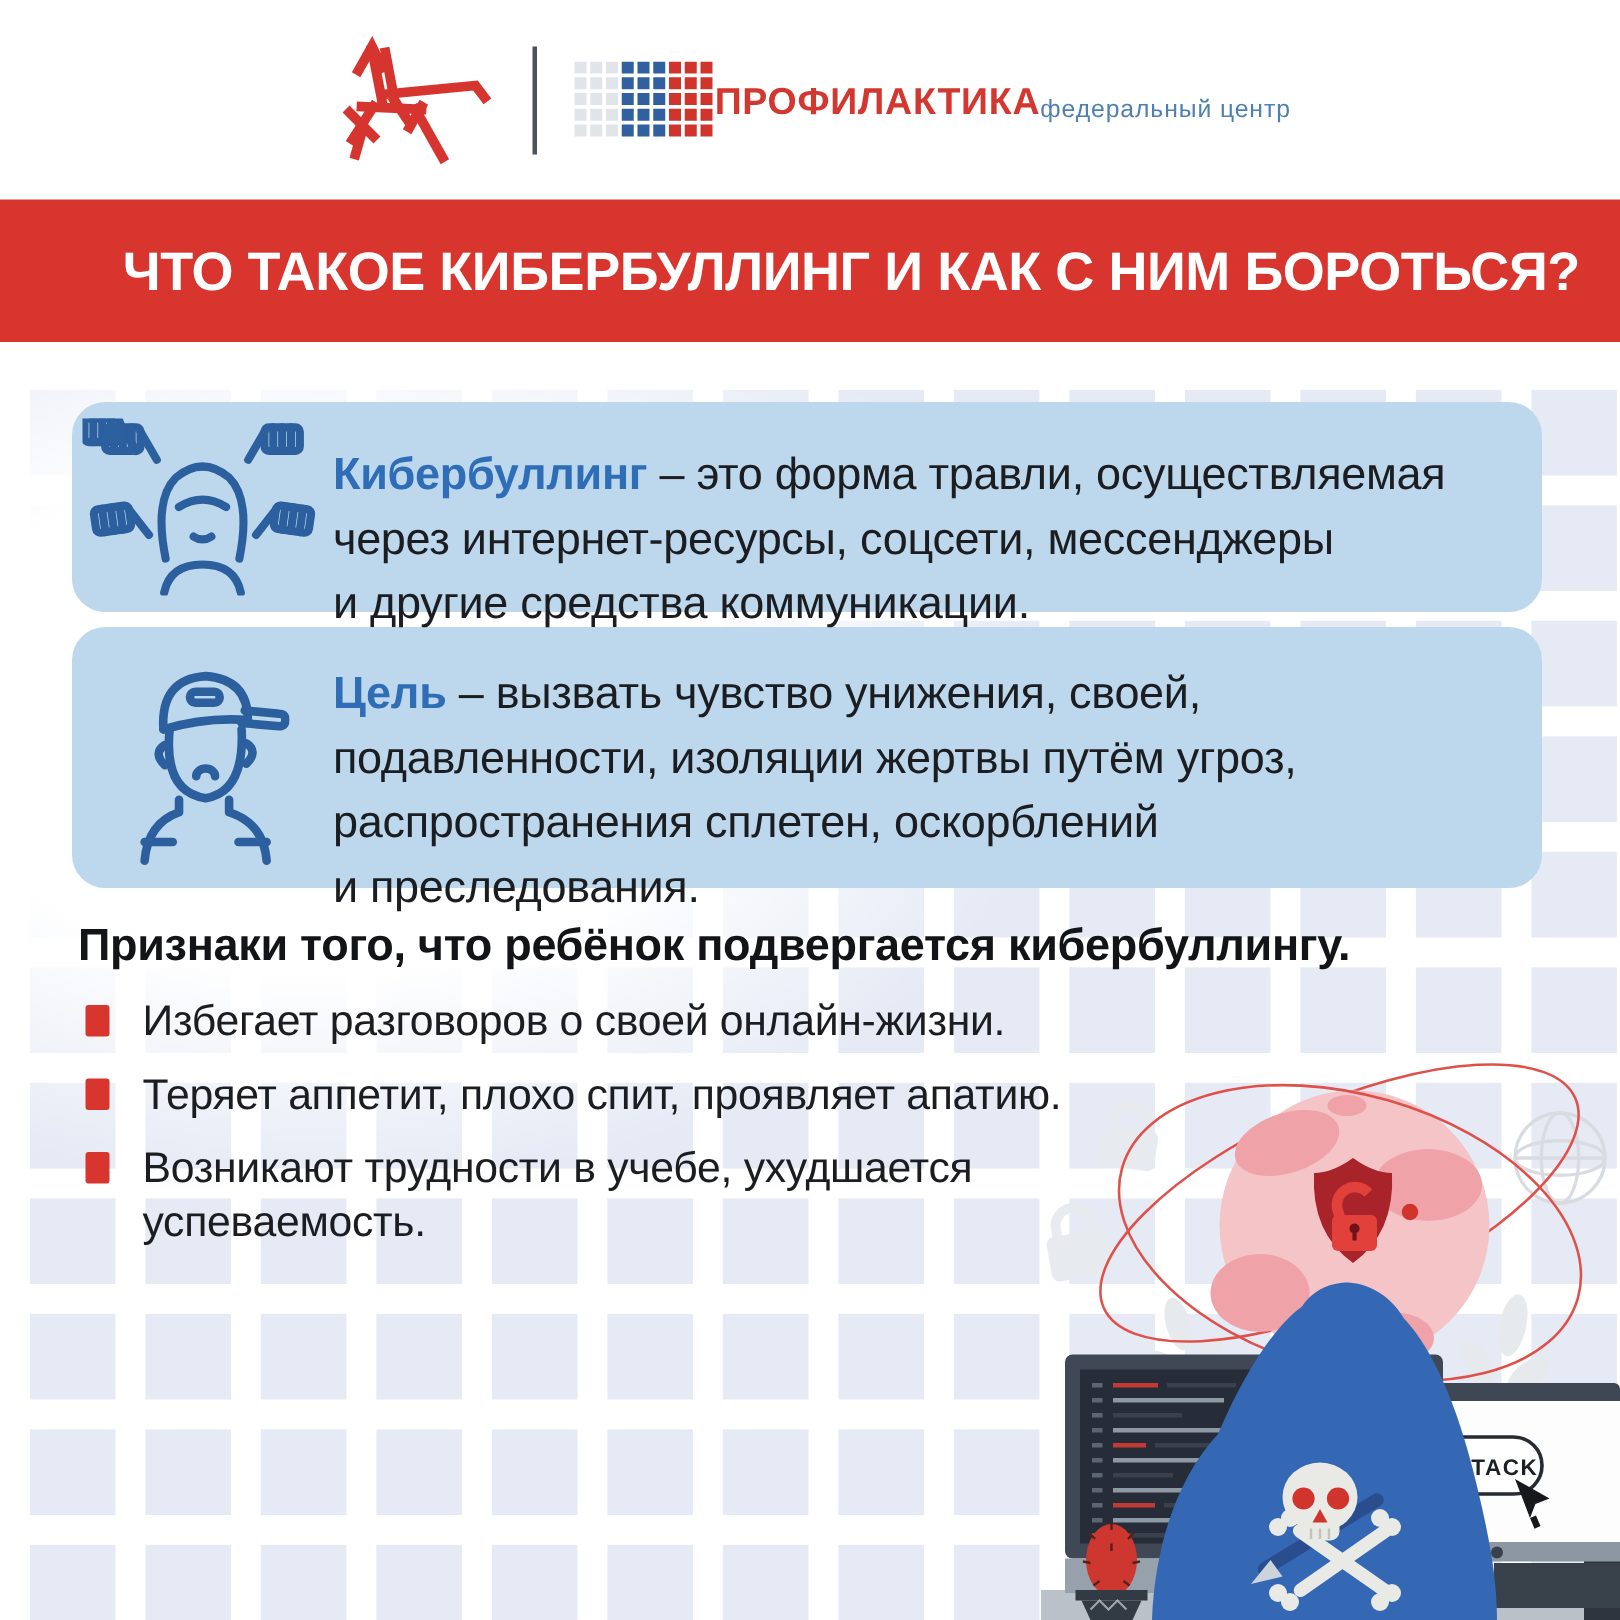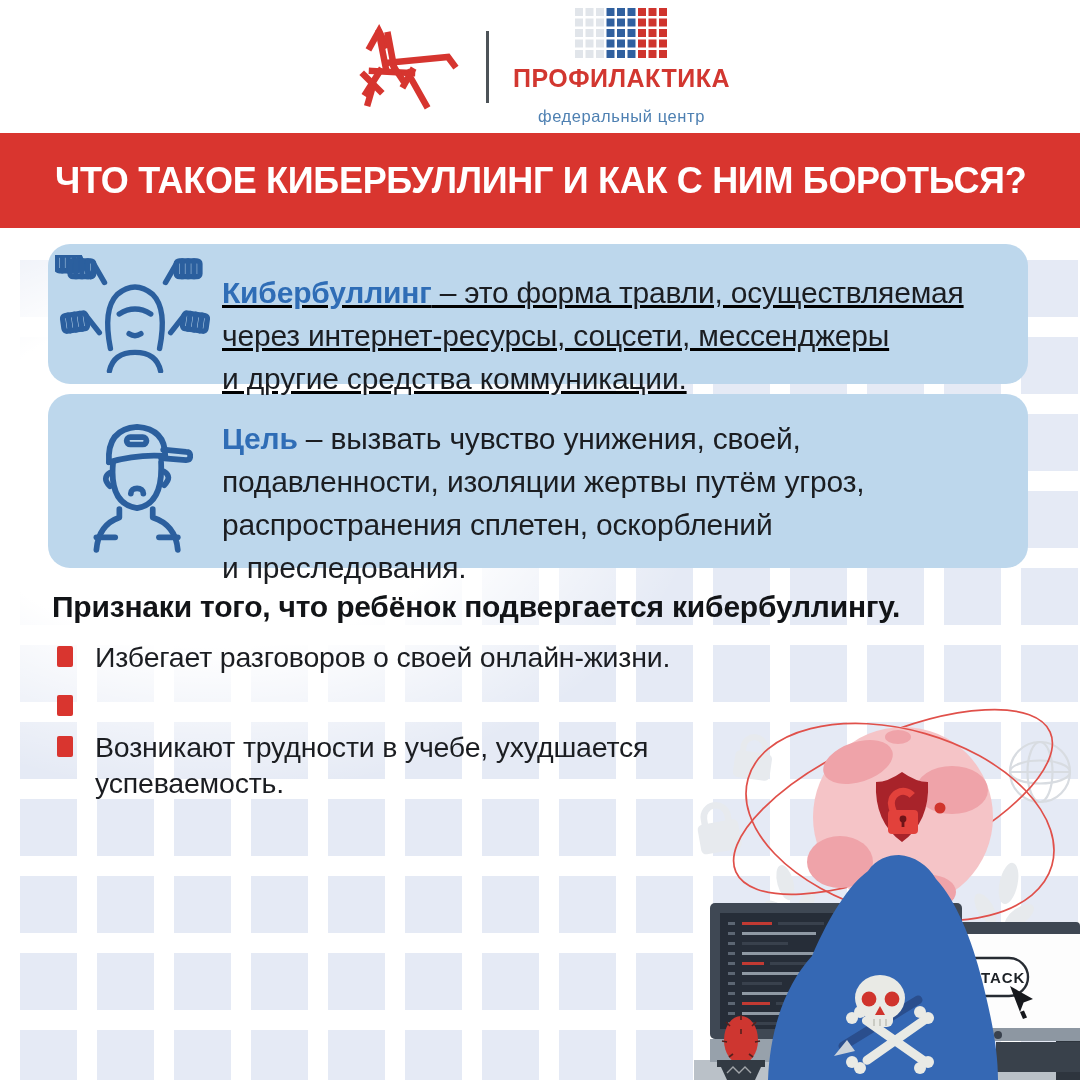--- a/index.html
+++ b/index.html
@@ -19,31 +19,31 @@
   }
 
   
   .illu{position:absolute;inset:0;z-index:1;pointer-events:none;}
 
   
   .content{position:absolute;inset:0;z-index:2;}
 
   .masthead{height:133px;display:flex;align-items:center;justify-content:center;gap:24px;}
   .divider{width:3px;height:72px;background:#4d5358;}
-  .brand-right{display:flex;flex-direction:column;align-items:center;}
+  .brand-right{display:flex;flex-direction:row;align-items:center;}
   .brand-title{font-size:25px;font-weight:bold;color:#d23730;letter-spacing:.5px;margin-top:4px;}
   .brand-sub{font-size:16.5px;color:#4e80b2;letter-spacing:.6px;margin-top:14px;}
 
-  .banner{height:95px;background:#d9352f;display:flex;align-items:center;}
+  .banner{height:95px;background:#d9352f;display:flex;align-items:center;justify-content:center;}
   .banner h1{margin:0 0 0 55px;color:#ffffff;font-size:36px;font-weight:bold;
              letter-spacing:-.3px;white-space:nowrap;}
 
   .card{margin:0 48px;width:980px;border-radius:22px;background:#bdd7ec;
         display:flex;align-items:center;box-sizing:border-box;}
-  .card-1{margin-top:16px;height:140px;text-decoration:underline;}
+  .card-1{margin-top:40px;height:140px;}
   .card-2{margin-top:10px;height:174px;}
   .card-icon{width:174px;display:flex;justify-content:center;flex:0 0 174px;}
   .card-text{font-size:30px;line-height:43px;color:#1b1d21;white-space:pre-line;
              letter-spacing:-.2px;}
   .lead{color:#2f6db6;font-weight:bold;}
 
   .signs-heading{margin:22px 0 0 52px;font-size:30px;font-weight:bold;color:#121417;
                  letter-spacing:-.2px;}
   .signs-list{list-style:none;margin:15px 0 0 0;padding:0 0 0 57px;}
   .signs-list li{display:flex;align-items:flex-start;margin-bottom:13px;}
@@ -304,20 +304,21 @@
 
   <h2 class="signs-heading">Признаки того, что ребёнок подвергается кибербуллингу.</h2>
 
   <ul class="signs-list">
     <li>
       <span class="marker"></span>
       <span class="sign-text">Избегает разговоров о своей онлайн-жизни.</span>
     </li>
     <li>
       <span class="marker"></span>
+      <span class="sign-text">Теряет аппетит, плохо спит, проявляет апатию.</span>
     </li>
     <li>
       <span class="marker"></span>
       <span class="sign-text">Возникают трудности в учебе, ухудшается
 успеваемость.</span>
     </li>
   </ul>
 
 </div>
 

